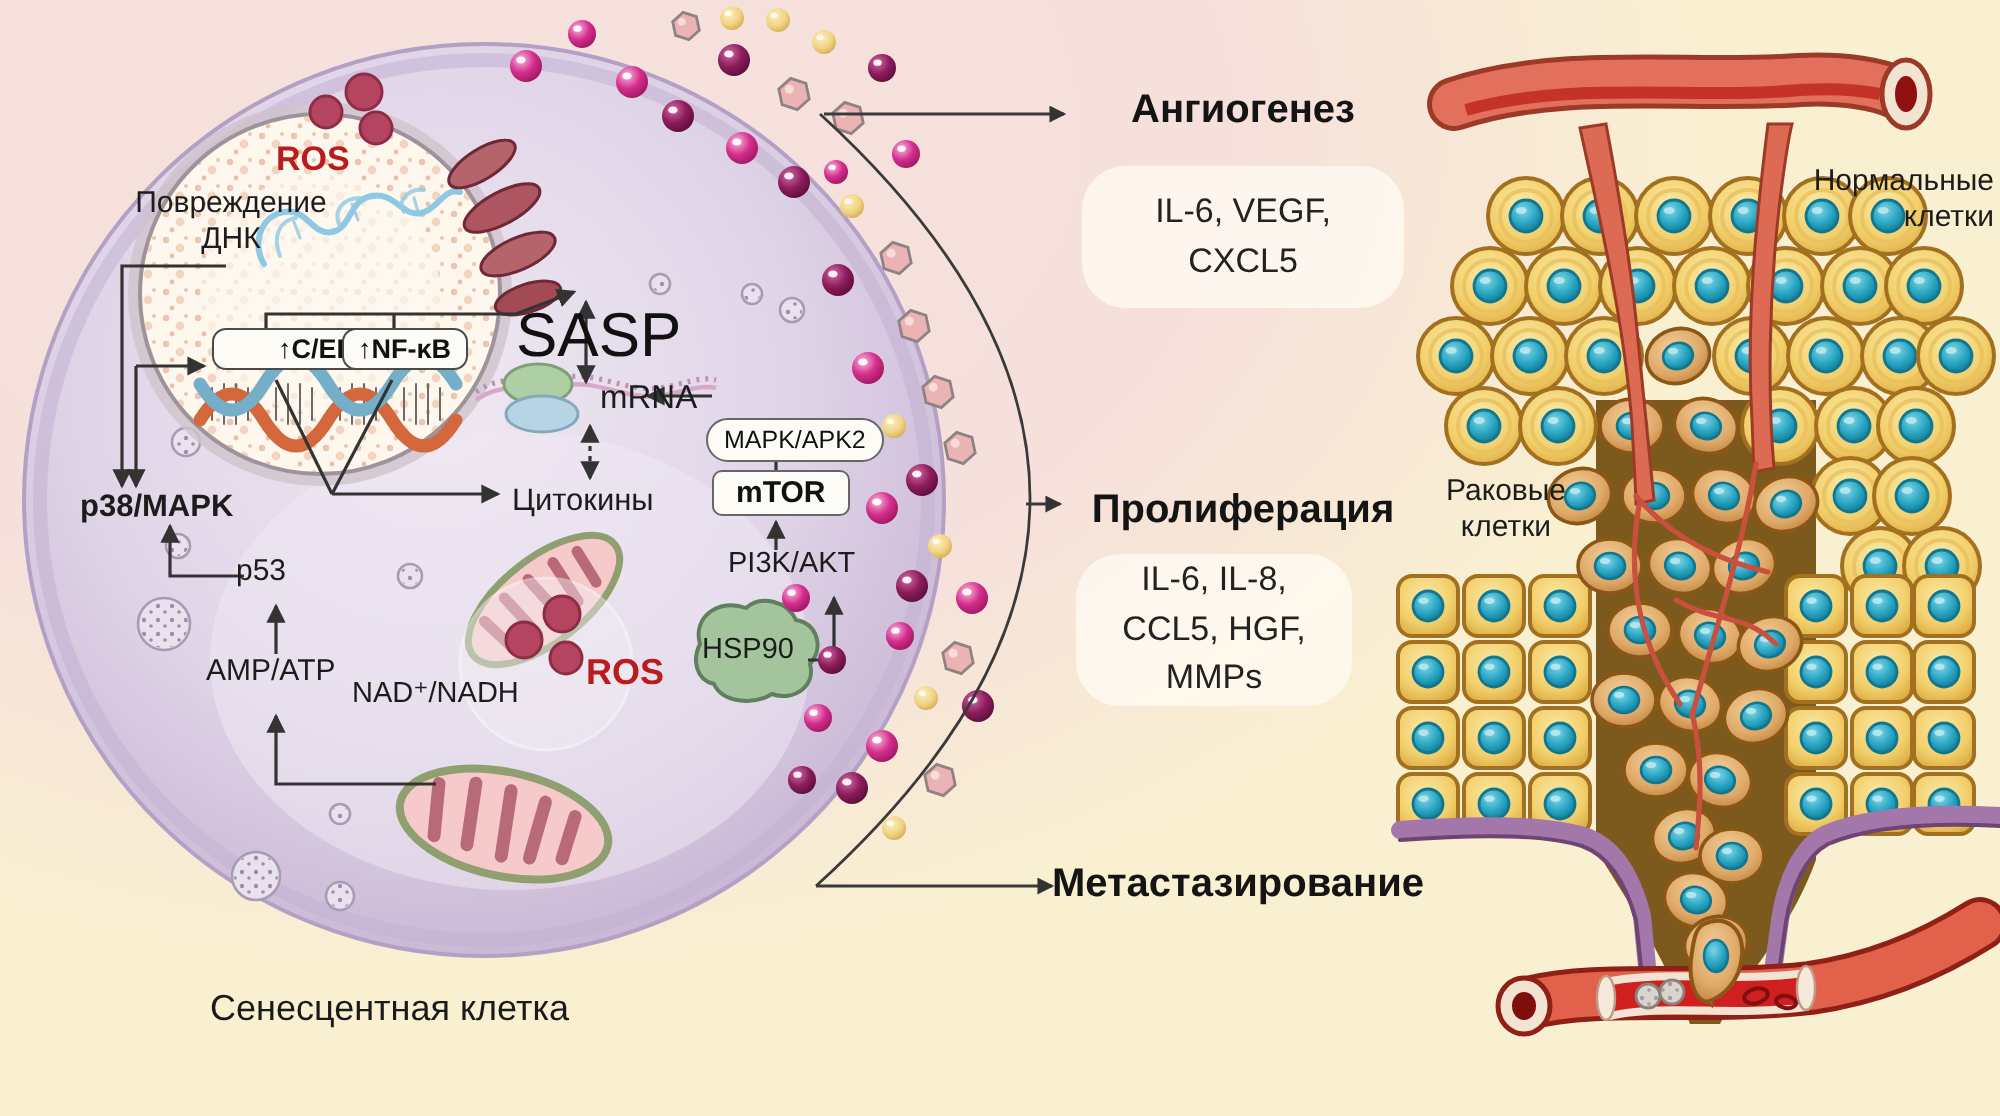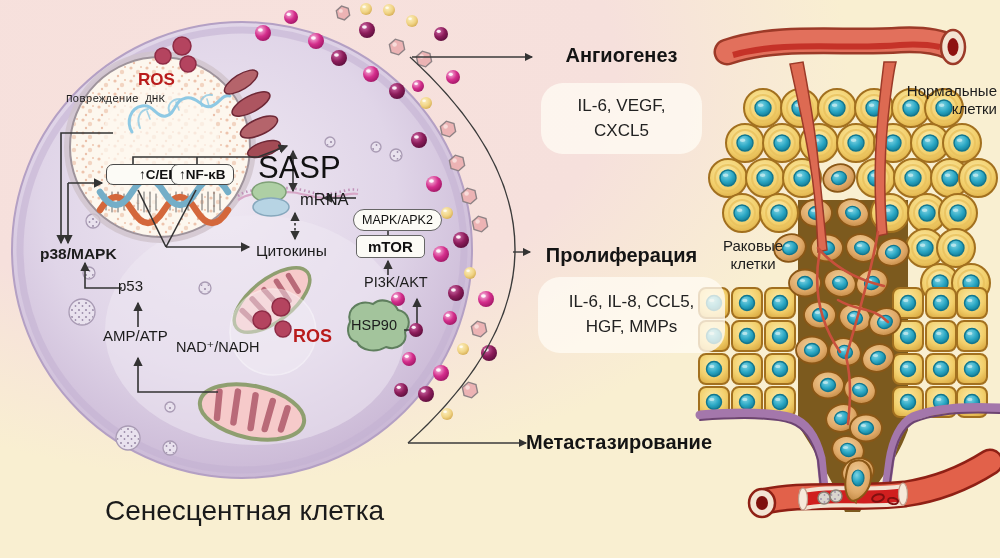--- a/index.html
+++ b/index.html
@@ -609,45 +609,45 @@
         <ellipse cx="878" cy="498" rx="6" ry="3.6" transform="rotate(-15 878 498)" fill="none" stroke="#7e1010" stroke-width="2"></ellipse>
         <ellipse cx="893" cy="501" rx="5" ry="3" transform="rotate(10 893 501)" fill="none" stroke="#7e1010" stroke-width="2"></ellipse>
       </g>
       <path d="M852,462 C863,457 872,464 871,478 C870,491 861,499 853,501 C846,499 844,487 846,476 C847,469 848,464 852,462 Z" fill="url(#gtan)" stroke="#8a5716" stroke-width="2"></path>
       <ellipse cx="858" cy="478" rx="6" ry="8" fill="url(#gteal)" stroke="#11768f" stroke-width="1.2"></ellipse>
     </g>
   </g>
 </svg>
 
 <div class="lbl bold red" style="left:138px;top:70px;width:60px;font-size:17px;" class2="ctr">ROS</div>
-<div class="lbl ctr" style="left:53px;top:93px;width:125px;font-size:11px;font-family:Liberation Mono, monospace;">Повреждение ДНК</div>
+<div class="lbl ctr" style="left:53px;top:93px;width:125px;font-size:15px;">Повреждение ДНК</div>
 <div class="lbl" style="left:258px;top:103px;font-size:31px;font-weight:500;color:#111;margin-top:46px;">SASP</div>
 
 <div class="nbox" style="left:106px;top:164px;padding-left:32px;">↑C/EBPβ</div>
 <div class="nbox" style="left:171px;top:164px;">↑NF-κB</div>
 
 <div class="lbl bold" style="left:40px;top:245px;font-size:15.5px;">p38/MAPK</div>
 <div class="lbl" style="left:118px;top:277px;font-size:15px;">p53</div>
 <div class="lbl" style="left:103px;top:327px;font-size:15px;">AMP/ATP</div>
 <div class="lbl" style="left:176px;top:339px;font-size:14.5px;">NAD⁺/NADH</div>
 <div class="lbl bold red" style="left:293px;top:326px;font-size:18px;">ROS</div>
 <div class="lbl" style="left:300px;top:189px;font-size:16.5px;">mRNA</div>
 <div class="lbl" style="left:256px;top:242px;font-size:15.5px;">Цитокины</div>
 
 <div class="nbox pill" style="left:353px;top:184px;">MAPK/APK2</div>
 <div class="nbox mtor" style="left:356px;top:235px;">mTOR</div>
 <div class="lbl" style="left:364px;top:274px;font-size:14.5px;">PI3K/AKT</div>
 <div class="lbl" style="left:351px;top:317px;font-size:14.5px;">HSP90</div>
 
-<div class="lbl" style="left:105px;top:494px;font-size:28px;color:#1a1a1a;">Сенесцентная клетка</div>
+<div class="lbl" style="left:105px;top:494px;font-size:18px;color:#1a1a1a;">Сенесцентная клетка</div>
 
 <div class="proc-title" style="left:541px;top:44px;width:161px;">Ангиогенез</div>
 <div class="proc-box" style="left:541px;top:83px;width:161px;height:71px;">IL-6, VEGF, CXCL5</div>
 
 <div class="proc-title" style="left:538px;top:244px;width:167px;">Пролиферация</div>
-<div class="proc-box" style="left:538px;top:277px;width:187px;height:76px;">IL-6, IL-8, CCL5, HGF, MMPs</div>
+<div class="proc-box" style="left:538px;top:277px;width:138px;height:76px;">IL-6, IL-8, CCL5, HGF, MMPs</div>
 
 <div class="proc-title" style="left:519px;top:431px;width:200px;">Метастазирование</div>
 
 <div class="lbl ctr" style="left:716px;top:237px;width:74px;font-size:15px;">Раковые клетки</div>
 <div class="lbl" style="left:893px;top:82px;width:104px;font-size:15px;text-align:right;">Нормальные клетки</div>
 
 </div>
 
 </body></html>

